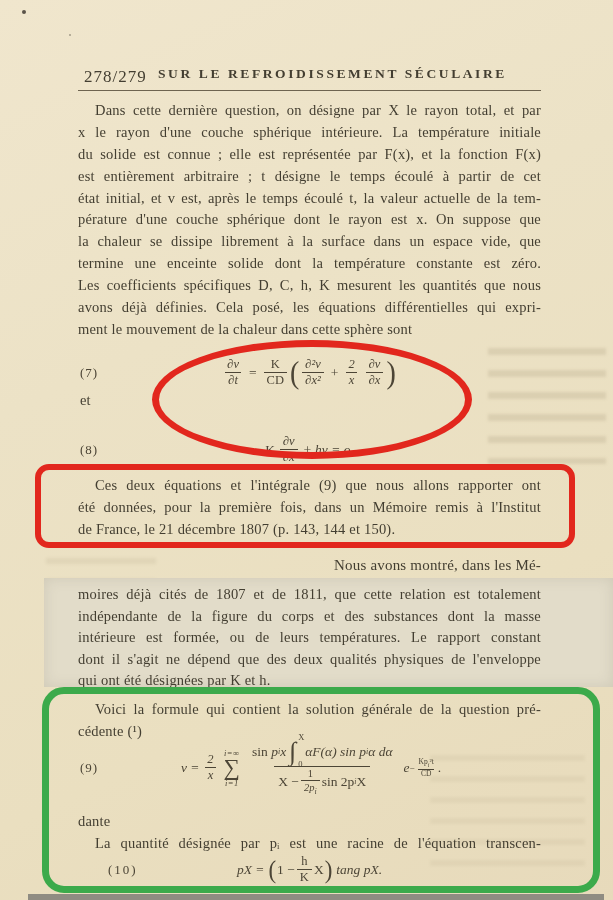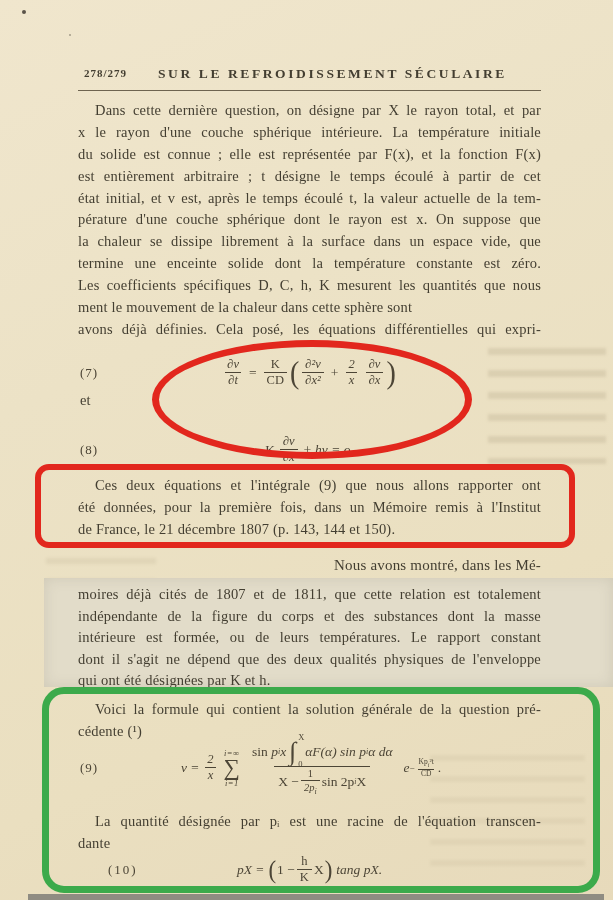--- a/index.html
+++ b/index.html
@@ -6,21 +6,21 @@
   body{width:613px;height:900px;overflow:hidden;background:#777;}
   .page{
     position:relative;width:613px;height:900px;overflow:hidden;
     background:linear-gradient(155deg,#f0e6cd 0%,#ece2c6 35%,#eadfc0 70%,#e7dabb 100%);
     font-family:"Liberation Serif","DejaVu Serif",serif;
     color:#433e31;
   }
   .speck{position:absolute;background:#5a5348;border-radius:50%;}
 
   
-  .pagenum{position:absolute;left:84px;top:67px;font-size:11px;font-weight:bold;letter-spacing:1px;}
+  .pagenum{position:absolute;left:84px;top:67px;font-size:17px;font-weight:normal;letter-spacing:1px;}
   .title{position:absolute;left:158px;top:66px;font-size:13.5px;font-weight:bold;letter-spacing:2.6px;white-space:nowrap;}
   .headrule{position:absolute;left:78px;top:90px;width:463px;height:1px;background:#6e6450;}
 
   
   .para{position:absolute;left:78px;width:463px;}
   .line{
     font-size:14.5px;line-height:21.9px;height:21.9px;
     text-align:justify;text-align-last:justify;
     letter-spacing:0.2px;white-space:normal;overflow:visible;
   }
@@ -92,22 +92,22 @@
 
   <div class="line indent">Dans cette dernière question, on désigne par X le rayon total, et par</div>
       <div class="line">x le rayon d'une couche sphérique intérieure. La température initiale</div>
       <div class="line">du solide est connue ; elle est représentée par F(x), et la fonction F(x)</div>
       <div class="line">est entièrement arbitraire ; t désigne le temps écoulé à partir de cet</div>
       <div class="line">état initial, et v est, après le temps écoulé t, la valeur actuelle de la tem-</div>
       <div class="line">pérature d'une couche sphérique dont le rayon est x. On suppose que</div>
       <div class="line">la chaleur se dissipe librement à la surface dans un espace vide, que</div>
       <div class="line">termine une enceinte solide dont la température constante est zéro.</div>
       <div class="line">Les coefficients spécifiques D, C, h, K mesurent les quantités que nous</div>
+      <div class="line">avons déjà définies. Cela posé, les équations différentielles qui expri-</div>
       <div class="line last">ment le mouvement de la chaleur dans cette sphère sont</div>
-      <div class="line">avons déjà définies. Cela posé, les équations différentielles qui expri-</div>
     </div>
 
   <div class="eqrow" style="top:351px;height:44px;">
     <span class="eqlabel">(7)</span>
     <span class="fr">
         <span class="n">∂v</span>
         <span class="d">∂t</span>
       </span>
     <span class="op rm">=</span>
     <span class="fr rm2">
@@ -208,22 +208,22 @@
       <span class="fr tiny rm2">
         <span class="n"><span>Kp</span><sub style="font-size:6px;">i</sub><span>²t</span></span>
         <span class="d">CD</span>
       </span>
     </sup>
     <span class="rm">.</span>
   </div>
 
   <div class="para" style="top:811px;">
 
-  <div class="line indent">La quantité désignée par pᵢ est une racine de l'équation transcen-</div>
-      <div class="line last">dante</div>
+  <div class="line last">dante</div>
+      <div class="line indent">La quantité désignée par pᵢ est une racine de l'équation transcen-</div>
     </div>
 
   <div class="eqrow" style="top:852px;height:36px;">
     <span class="eqlabel" style="letter-spacing:2px;margin-left:28px;">(10)</span>
     <span class="it sp">pX =</span>
     <span class="mp">(</span>
     <span class="rm">1 −</span>
     <span class="fr rm2">
         <span class="n it">h</span>
         <span class="d">K</span>

